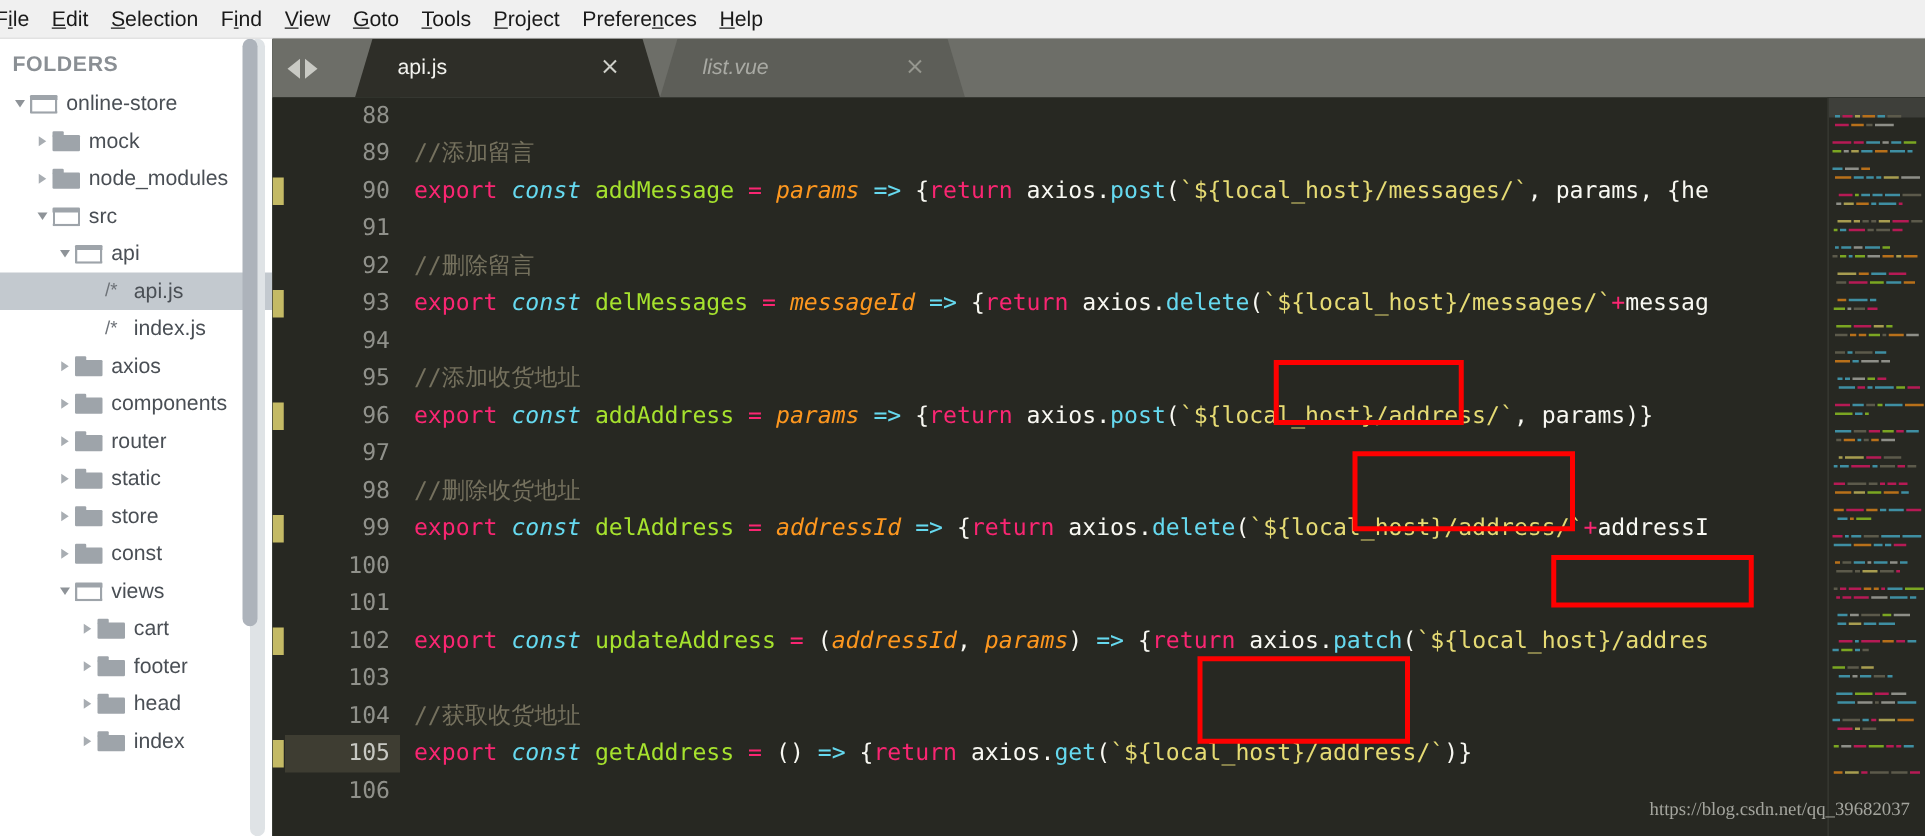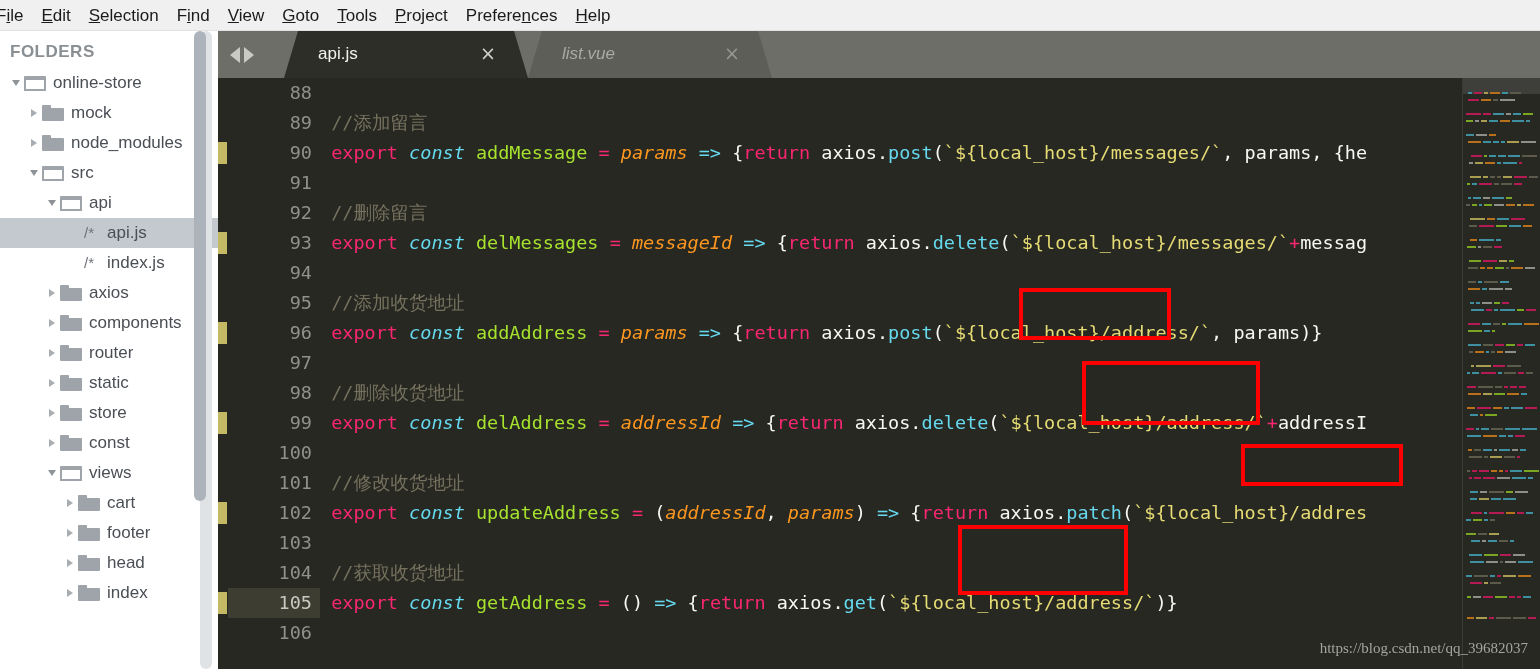--- a/index.html
+++ b/index.html
@@ -442,21 +442,21 @@
         <div class="line" style="top: 90px;"><div class="lnum">91</div><div class="code"></div></div>
         <div class="line" style="top: 120px;"><div class="lnum">92</div><div class="code"><span class="pl"> </span><span class="cm">//删除留言</span></div></div>
         <div class="line" style="top: 150px;"><div class="mark"></div><div class="lnum">93</div><div class="code"><span class="pl"> </span><span class="kw">export</span><span class="pl"> </span><span class="st">const</span><span class="pl"> </span><span class="fn">delMessages</span><span class="pl"> </span><span class="op">=</span><span class="pl"> </span><span class="pm">messageId</span><span class="pl"> </span><span class="ar">=&gt;</span><span class="pl"> {</span><span class="kw">return</span><span class="pl"> axios.</span><span class="mth">delete</span><span class="pl">(</span><span class="str">`${local_host}/messages/`</span><span class="op">+</span><span class="pl">messag</span></div></div>
         <div class="line" style="top: 180px;"><div class="lnum">94</div><div class="code"></div></div>
         <div class="line" style="top: 210px;"><div class="lnum">95</div><div class="code"><span class="pl"> </span><span class="cm">//添加收货地址</span></div></div>
         <div class="line" style="top: 240px;"><div class="mark"></div><div class="lnum">96</div><div class="code"><span class="pl"> </span><span class="kw">export</span><span class="pl"> </span><span class="st">const</span><span class="pl"> </span><span class="fn">addAddress</span><span class="pl"> </span><span class="op">=</span><span class="pl"> </span><span class="pm">params</span><span class="pl"> </span><span class="ar">=&gt;</span><span class="pl"> {</span><span class="kw">return</span><span class="pl"> axios.</span><span class="mth">post</span><span class="pl">(</span><span class="str">`${local_host}/address/`</span><span class="pl">, params)}</span></div></div>
         <div class="line" style="top: 270px;"><div class="lnum">97</div><div class="code"></div></div>
         <div class="line" style="top: 300px;"><div class="lnum">98</div><div class="code"><span class="pl"> </span><span class="cm">//删除收货地址</span></div></div>
         <div class="line" style="top: 330px;"><div class="mark"></div><div class="lnum">99</div><div class="code"><span class="pl"> </span><span class="kw">export</span><span class="pl"> </span><span class="st">const</span><span class="pl"> </span><span class="fn">delAddress</span><span class="pl"> </span><span class="op">=</span><span class="pl"> </span><span class="pm">addressId</span><span class="pl"> </span><span class="ar">=&gt;</span><span class="pl"> {</span><span class="kw">return</span><span class="pl"> axios.</span><span class="mth">delete</span><span class="pl">(</span><span class="str">`${local_host}/address/`</span><span class="op">+</span><span class="pl">addressI</span></div></div>
         <div class="line" style="top: 360px;"><div class="lnum">100</div><div class="code"></div></div>
-        <div class="line" style="top: 390px;"><div class="lnum">101</div><div class="code"><span class="pl"> </span><span class="cm">//修改收货地址</span></div></div>
+        <div class="line" style="top: 390px;"><div class="lnum">101</div></div>
         <div class="line" style="top: 420px;"><div class="mark"></div><div class="lnum">102</div><div class="code"><span class="pl"> </span><span class="kw">export</span><span class="pl"> </span><span class="st">const</span><span class="pl"> </span><span class="fn">updateAddress</span><span class="pl"> </span><span class="op">=</span><span class="pl"> (</span><span class="pm">addressId</span><span class="pl">, </span><span class="pm">params</span><span class="pl">) </span><span class="ar">=&gt;</span><span class="pl"> {</span><span class="kw">return</span><span class="pl"> axios.</span><span class="mth">patch</span><span class="pl">(</span><span class="str">`${local_host}/addres</span></div></div>
         <div class="line" style="top: 450px;"><div class="lnum">103</div><div class="code"></div></div>
         <div class="line" style="top: 480px;"><div class="lnum">104</div><div class="code"><span class="pl"> </span><span class="cm">//获取收货地址</span></div></div>
         <div class="line current" style="top: 510px;"><div class="lnum-bg"></div><div class="mark"></div><div class="lnum">105</div><div class="code"><span class="pl"> </span><span class="kw">export</span><span class="pl"> </span><span class="st">const</span><span class="pl"> </span><span class="fn">getAddress</span><span class="pl"> </span><span class="op">=</span><span class="pl"> () </span><span class="ar">=&gt;</span><span class="pl"> {</span><span class="kw">return</span><span class="pl"> axios.</span><span class="mth">get</span><span class="pl">(</span><span class="str">`${local_host}/address/`</span><span class="pl">)}</span></div></div>
         <div class="line" style="top: 540px;"><div class="lnum">106</div><div class="code"></div></div>
       </div>
   </div>
 
   <div id="minimap">
     <div id="minimap-vp"></div>

